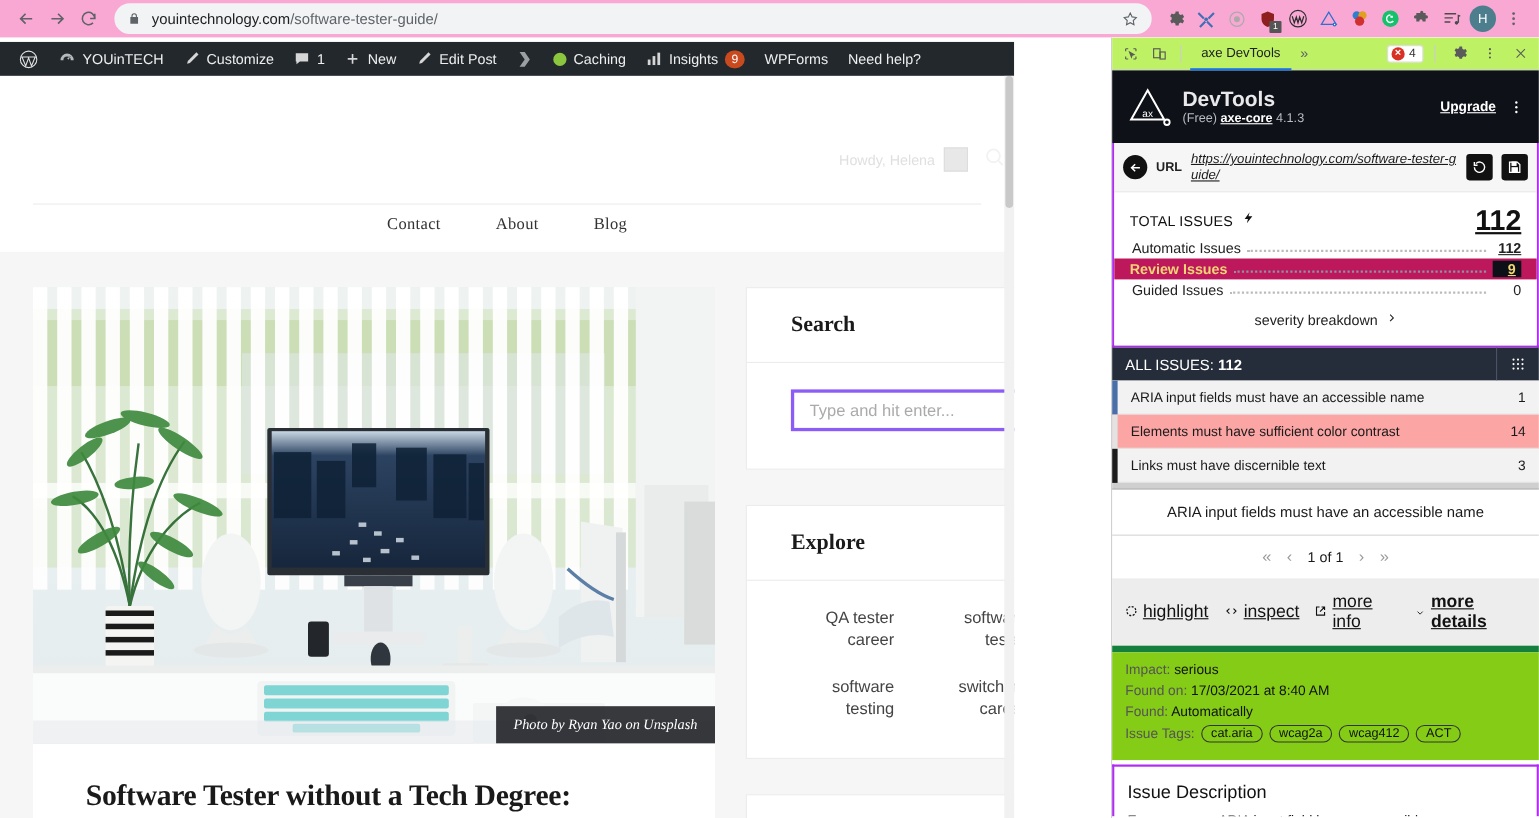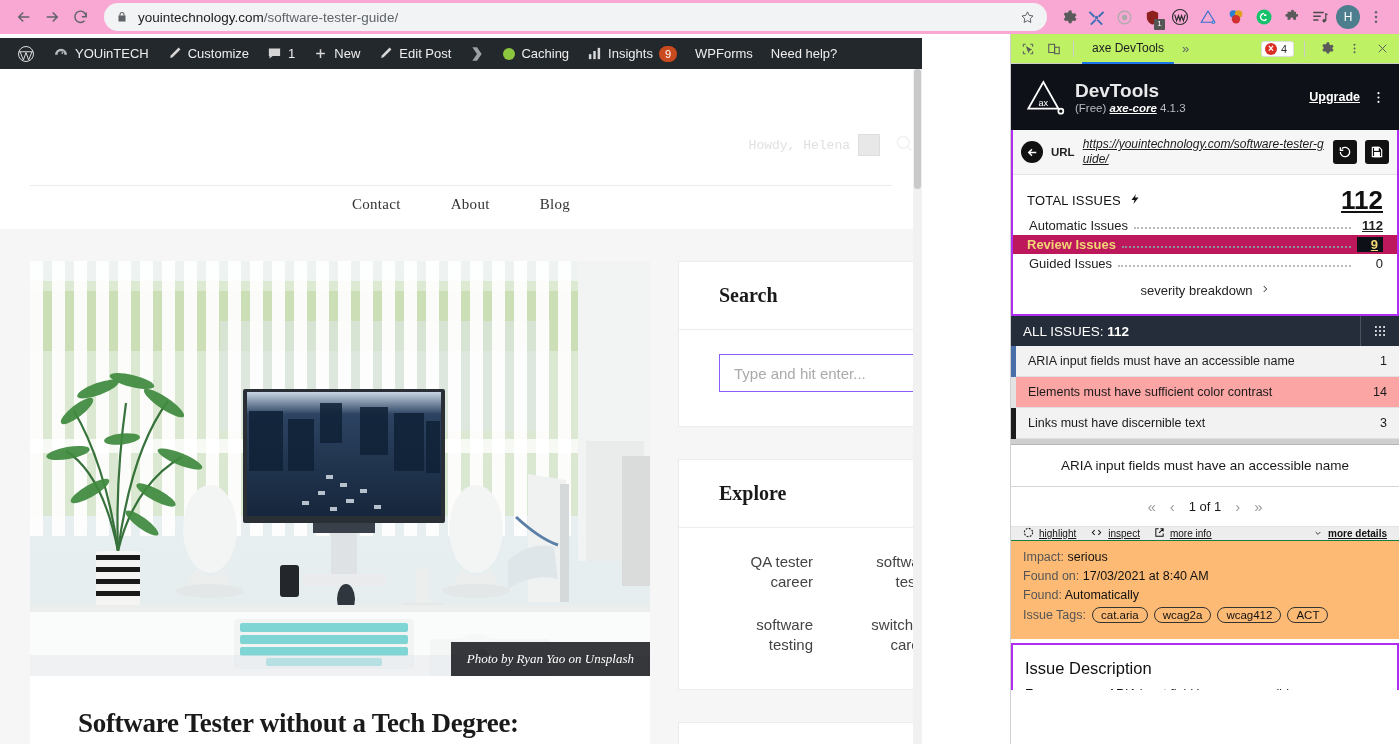--- a/index.html
+++ b/index.html
@@ -33,21 +33,21 @@
     padding-left:8px; color:#eee; font-size:13px; gap:0; }
   .wp-item { display:flex; align-items:center; gap:6px; padding:0 9px; height:31px;
     color:#eeeeee; white-space:nowrap; }
   .wp-item svg { display:block; }
   .wp-count { background:#ca4a1f; color:#fff; border-radius:10px; font-size:11px;
     padding:1px 6px; line-height:14px; }
   .dot-green { width:12px; height:12px; border-radius:50%; background:#8cc63f; }
 
   #site-header { background:#fff; height:110px; position:relative; }
   #howdy { position:absolute; right:42px; top:76px; transform:translateY(-50%);
-    font-size:13px; color:#e0e0e0; display:flex; align-items:center; gap:8px;font-family:Liberation Mono, monospace; }
+    font-size:13px; color:#e0e0e0; display:flex; align-items:center; gap:8px; }
   #howdy .av { width:22px; height:22px; background:#e8e8e8; border:1px solid #ddd;
     display:block; }
   #search-toggle { position:absolute; right:8px; top:76px; transform:translateY(-50%); }
   #hdr-rule { position:absolute; left:30px; right:30px; top:116px; height:1px; background:#ececec; }
   #site-nav { background:#fff; height:50px; display:flex; align-items:center;
     justify-content:center; gap:50px; }
   #site-nav a { font-family:"Liberation Serif", serif; font-size:15px; color:#333;
     text-decoration:none; letter-spacing:.3px; }
 
   #content-wrap { display:flex; padding:32px 30px 0 30px; gap:28px; background:#f6f6f6; height:100%; }
@@ -58,21 +58,21 @@
     padding:9px 16px;text-align:right; }
   #article-body { background:#fff; padding:32px 48px; }
   #article-title { font-family:"Liberation Serif", serif; font-size:27px; font-weight:bold;
     color:#1a1a1a; letter-spacing:-.3px; }
 
   #sidebar { width:296px; flex:0 0 296px; }
   .widget { background:#fff; border:1px solid #ececec; margin-bottom:32px; }
   .widget-title { font-family:"Liberation Serif", serif; font-size:20px; font-weight:bold;
     color:#1a1a1a; padding:22px 40px; border-bottom:1px solid #ececec; }
   .widget-body { padding:24px 40px 34px 40px; }
-  #search-input { width:100%; height:38px; border:1px solid #8b5cf6; padding:0 14px;
+  #search-input { width:100%; height:38px; border:3px solid #8b5cf6; padding:0 14px;
     font-size:15px; color:#999; font-family:"Liberation Sans", sans-serif; outline:none; }
   #search-input::placeholder { color:#aaa; }
   #tagcloud { display:grid; grid-template-columns:1fr 1fr; gap:22px 26px; text-align:right; }
   #tagcloud a { font-size:15px; color:#444; text-decoration:none; line-height:1.35; display:block; }
   #page-scrollbar { position:absolute; right:0; top:31px; width:9px; bottom:0; background:#f1f1f1; }
   #page-scrollbar .thumb { position:absolute; left:1px; top:0; width:7px; height:120px;
     background:#c9c9c9; border-radius:4px; }
 
   
   #devtools { position:absolute; left:1010px; top:34px; width:389px; height:710px;
@@ -88,21 +88,21 @@
   #dt-errcount { display:flex; align-items:center; gap:4px; font-size:11px; color:#333;
     border:1px solid #ddd; border-radius:3px; padding:1px 6px 1px 3px; background:#fff; }
   .err-dot { width:12px; height:12px; border-radius:50%; background:#d93025; color:#fff;
     font-size:10px; line-height:12px; text-align:center; font-weight:bold; }
 
   #dt-brand { height:66px; background:#0e1117; display:flex; align-items:center; padding:0 14px; }
   #axe-logo { width:40px; height:38px; flex:0 0 40px; }
   #brand-text { margin-left:10px; flex:1 1 auto; }
   #brand-title { color:#e9e9ec; font-size:19px; font-weight:bold; line-height:21px; }
   #brand-sub { color:#b9bcc4; font-size:11.5px; margin-top:1px; }
-  #brand-sub .axe-core { color:#fff; font-weight:bold; font-style:italic; text-decoration:underline; }
+  #brand-sub .axe-core { color:#fff; font-weight:bold; text-decoration:underline; }
   #upgrade-link { color:#fff; font-size:12.5px; text-decoration:underline; font-weight:bold; margin-right:12px; }
   #brand-kebab { color:#fff; display:flex; }
 
   #dt-summary { border:2px solid #b02cf0; border-top:none; margin:0; }
   #url-row { display:flex; align-items:center; background:#f6f6f6; padding:7px 8px;
     border-bottom:1px solid #e4e4e4; gap:8px; }
   #back-circle { width:22px; height:22px; border-radius:50%; background:#111; color:#fff;
     display:flex; align-items:center; justify-content:center; flex:0 0 22px; }
   #url-label { font-size:11.5px; color:#222; font-weight:bold; flex:0 0 auto; }
   #dt-url { font-size:12px; color:#1b1b1b; font-style:italic; text-decoration:underline;
@@ -137,26 +137,26 @@
   .issue-row .bar { width:5px; height:31px; flex:0 0 5px; margin-right:12px; }
   .issue-row .cnt { margin-left:auto; }
   #issue-list-scroll { height:6px; background:#cfcfcf; border-bottom:1px solid #b5b5b5; }
 
   #issue-detail-title { text-align:center; font-size:13.5px; color:#1a1a1a; padding:13px 10px;
     border-bottom:1px solid #d4d4d4; }
   #pager { display:flex; align-items:center; justify-content:center; gap:14px;
     padding:11px 0; font-size:13px; color:#1a1a1a; border-bottom:1px solid #e3e3e3; }
   #pager .arw { color:#9a9a9a; font-size:15px; }
   #actions { background:#ededed; display:flex; align-items:center; gap:14px;
-    padding:0 12px; font-size:10px; border-bottom:1px solid #15803d; }
+    padding:12px 12px; font-size:16px; border-bottom:6px solid #15803d; }
   #actions .act { display:flex; align-items:center; gap:5px; color:#111; text-decoration:underline; }
   #actions .act .gi { text-decoration:none; }
   #more-details { margin-left:auto; font-weight:bold; text-decoration:none;
     display:flex; align-items:center; gap:5px; }
-  #meta { background:#fdba74; padding:9px 12px 11px 12px; font-size:12.5px; color:#1a1a1a; }
+  #meta { background:#84cc16; padding:9px 12px 11px 12px; font-size:12.5px; color:#1a1a1a; }
   #meta .mrow { margin-bottom:5px; }
   #meta .mlab { color:#555; }
   #meta .mval { color:#111; }
   #tagrow { display:flex; align-items:center; gap:6px; flex-wrap:wrap; }
   .pill { border:1px solid #333; border-radius:11px; padding:1px 8px; font-size:11.5px; color:#111; }
   #issue-desc { border:2px solid #b02cf0; border-bottom:none; margin-top:4px; padding:14px 12px 0 12px;
     height:47px; overflow:hidden; }
   #issue-desc h3 { font-size:16.5px; font-weight:normal; color:#111; }
   #issue-desc p { font-size:12.5px; color:#111; margin-top:9px; }
 </style>

